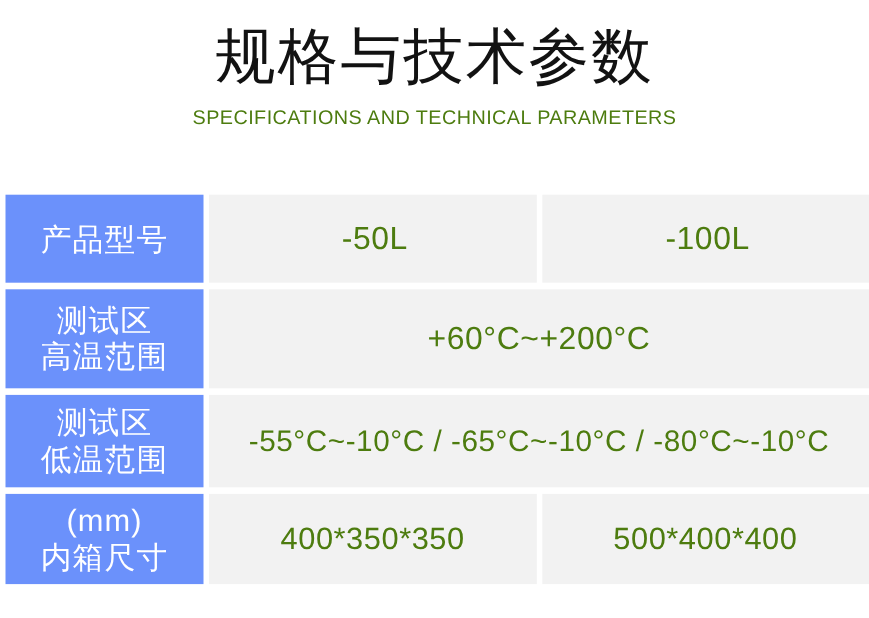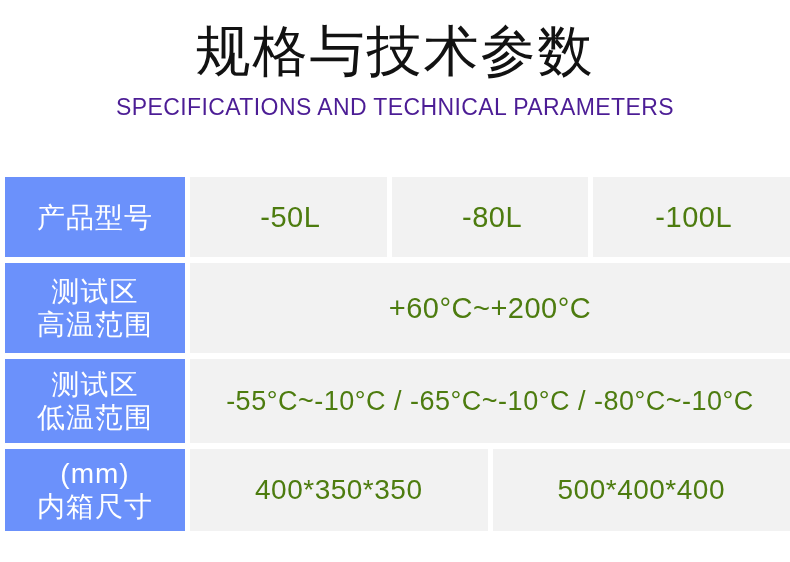--- a/index.html
+++ b/index.html
@@ -30,24 +30,24 @@
   .title-cn {
     font-size: 55px;
     line-height: 70px;
     font-weight: 400;
     color: #121212;
     letter-spacing: 2px;
     white-space: nowrap;
   }
   .title-en {
     margin-top: 6px;
-    font-size: 23px;
+    font-size: 18px;
     line-height: 30px;
     font-weight: 400;
-    color: #4c1d95;
+    color: #4d7c0f;
     letter-spacing: 0.4px;
     white-space: nowrap;
   }
 
   
   .spec-table {
     position: absolute;
     left: 5px;
     top: 177px;
     width: 785px;
@@ -147,24 +147,20 @@
         <span class="lbl-inner">
           <span class="lbl-line">产品型号</span>
         </span>
       </div>
       <div class="cell value-cell col">
         <span class="ghost"></span>
         <span class="model-text">-50L</span>
       </div>
       <div class="cell value-cell col">
         <span class="ghost"></span>
-        <span class="model-text">-80L</span>
-      </div>
-      <div class="cell value-cell col">
-        <span class="ghost"></span>
         <span class="model-text">-100L</span>
       </div>
     </div>
 
     <div class="spec-row row-high">
       <div class="cell label-cell">
         <span class="lbl-inner">
           <span class="lbl-line">测试区</span>
           <span class="lbl-line">高温范围</span>
         </span>

